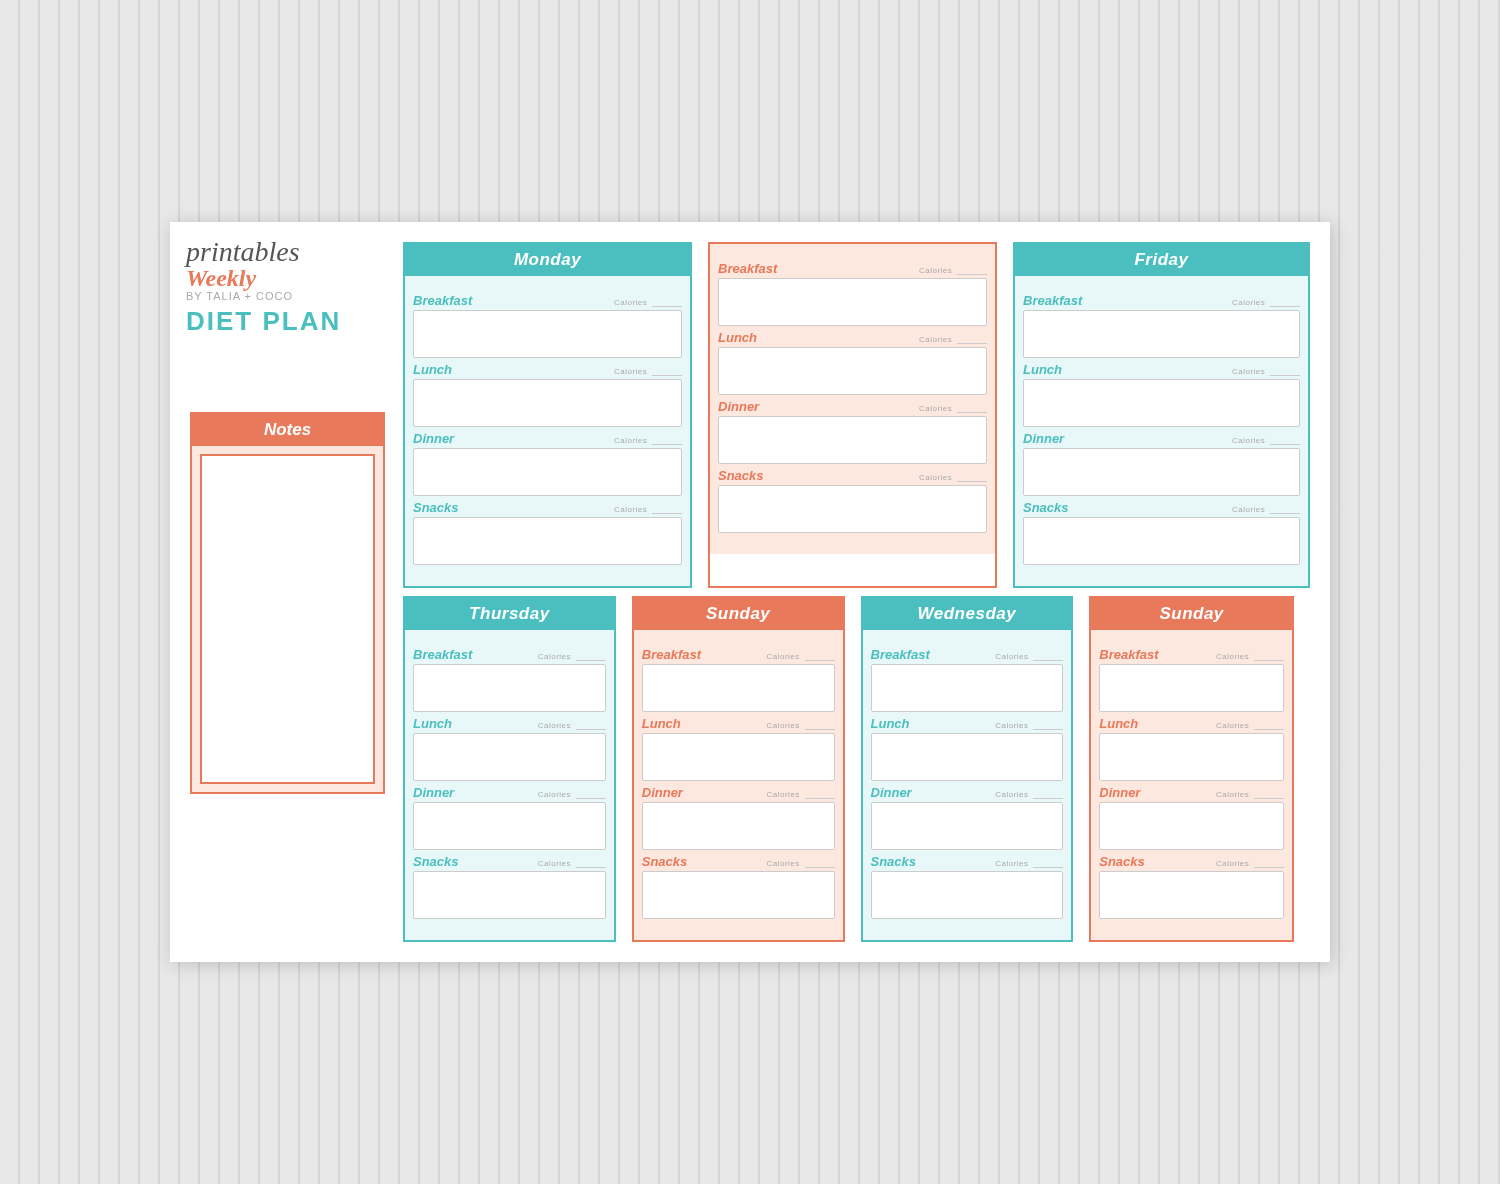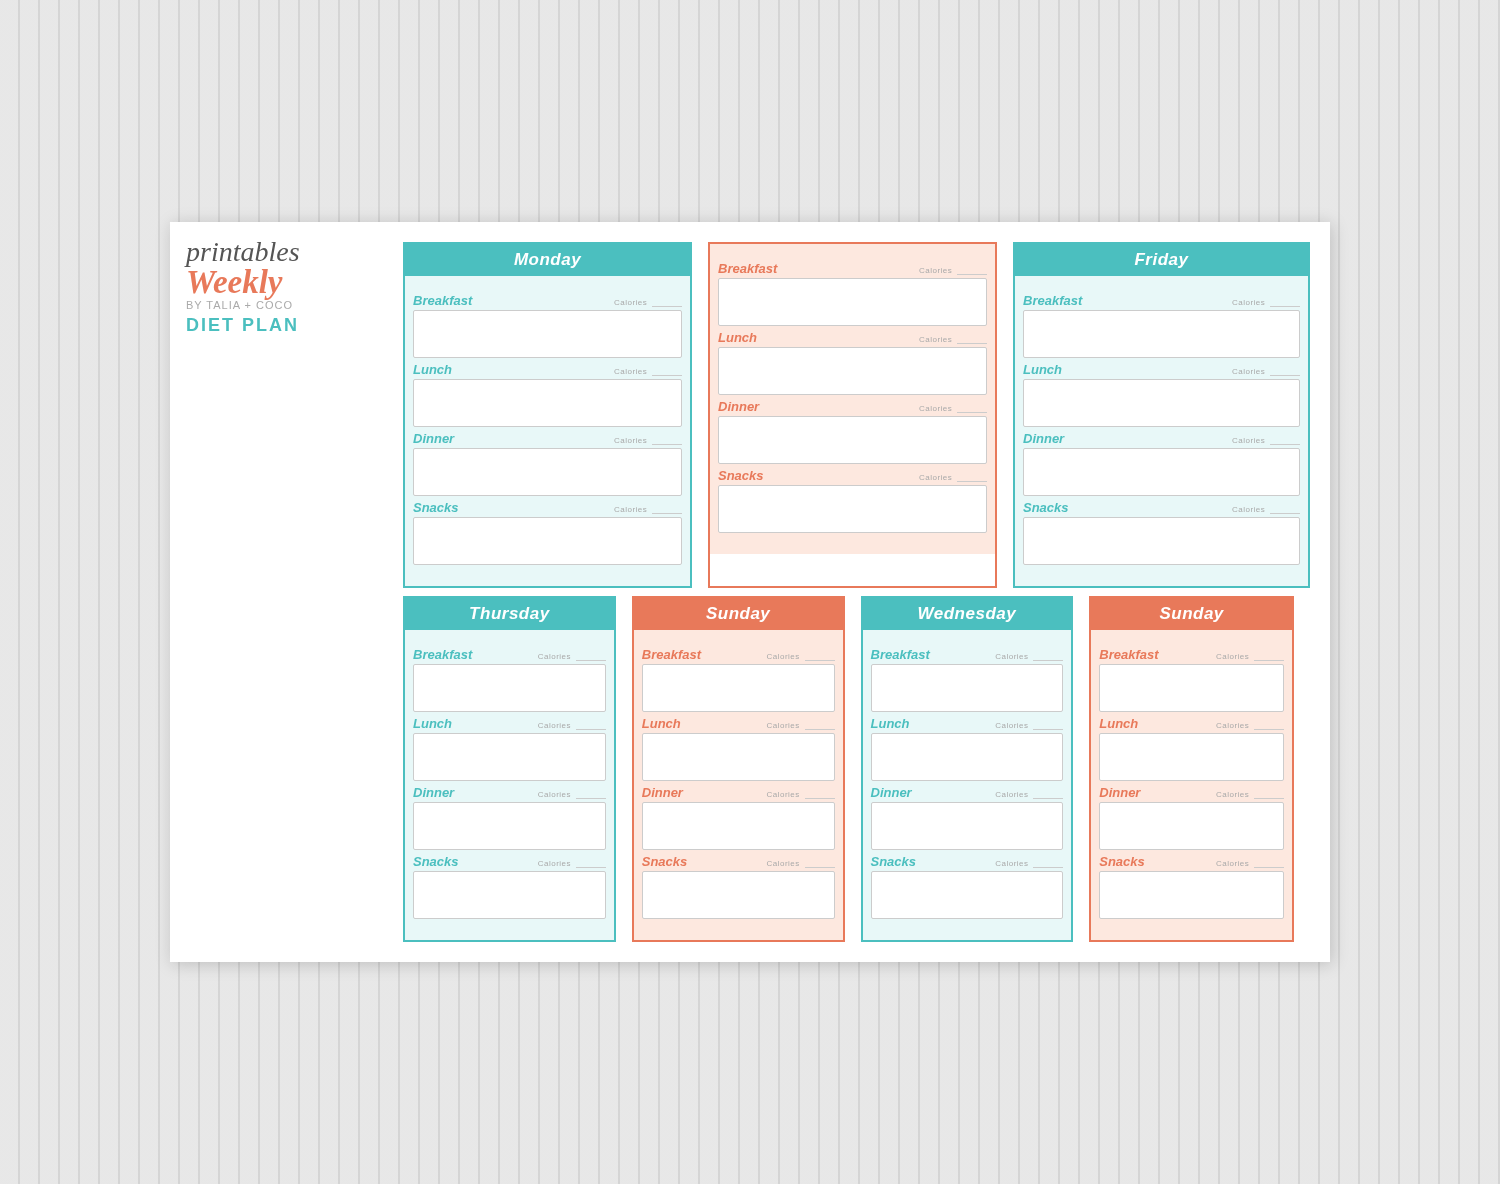--- a/index.html
+++ b/index.html
@@ -38,37 +38,37 @@
 
     .logo-printables {
       font-size: 28px;
       font-style: italic;
       color: #555;
       font-family: Georgia, serif;
       line-height: 1;
     }
 
     .logo-weekly {
-      font-size: 33px;
+      font-size: 24px;
       font-style: italic;
       color: #e8795a;
       font-family: Georgia, serif;
       line-height: 1;
       font-weight: bold;
     }
 
     .logo-by {
       font-size: 11px;
       color: #aaa;
       letter-spacing: 1px;
       text-transform: uppercase;
     }
 
     .logo-diet-plan {
-      font-size: 18px;
+      font-size: 26px;
       font-weight: bold;
       color: #4bbfbf;
       letter-spacing: 2px;
       text-transform: uppercase;
       margin-top: 4px;
     }
 
     
     .day-card {
       border: 2px solid #4bbfbf;
@@ -218,20 +218,26 @@
     <div class="logo-by">by Talia + CoCo</div>
     <div class="logo-diet-plan">DIET PLAN</div>
   </div>
 
   <div class="content-area">
 
     <div class="left-panel">
 
       <div style="height:170px;"></div>
 
+      <div class="notes-card">
+        <div class="notes-header">Notes</div>
+        <div class="notes-body">
+          <div class="notes-inner"></div>
+        </div>
+      </div>
     </div>
 
     <div class="right-panel">
 
       <div class="top-row">
 
         <div class="day-card">
           <div class="day-header">Monday</div>
           <div class="day-body">
             <div class="meal-section">

